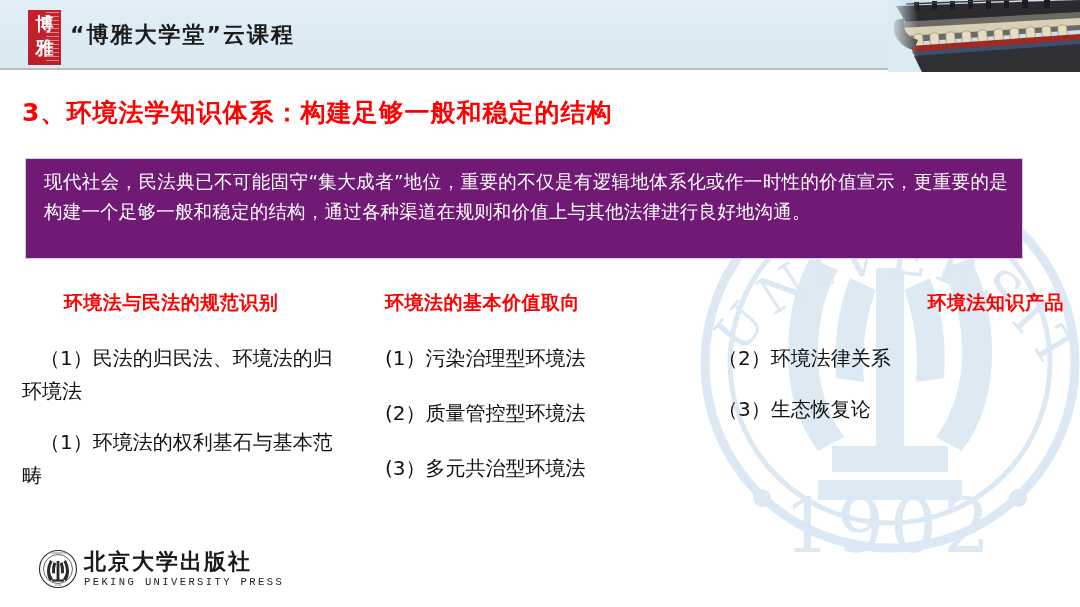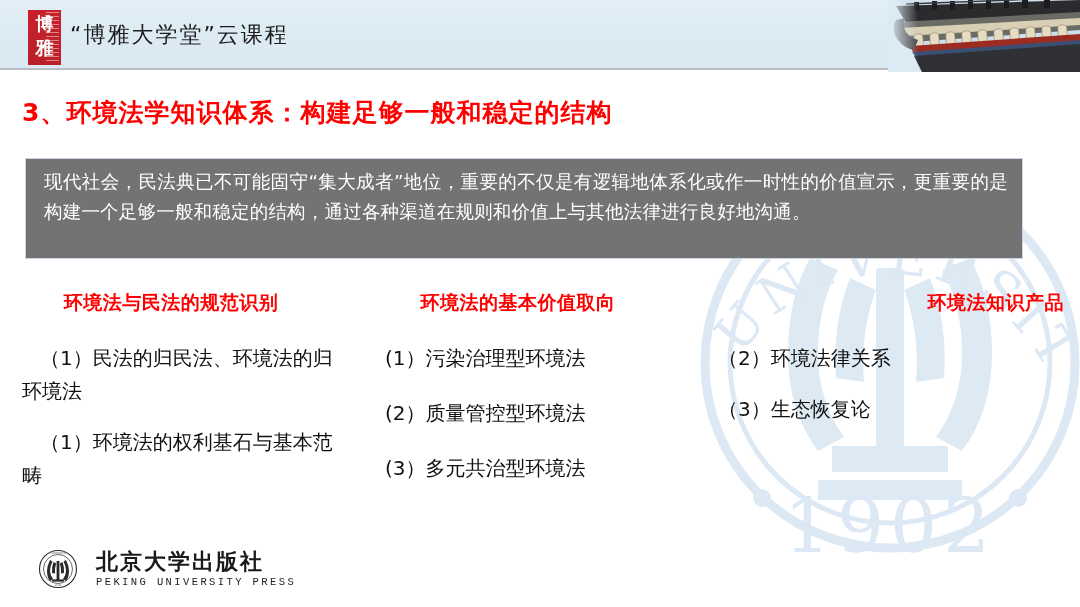--- a/index.html
+++ b/index.html
@@ -32,21 +32,21 @@
   }
   .hdr-logo .lg-char{
     position:absolute; left:0; width:100%; text-align:center;
     color:#fff; font-weight:700; line-height:1;
     font-family:"DejaVu Sans","Liberation Sans",sans-serif;
   }
   .hdr-logo .lg-top{ top:5px; font-size:18px; }
   .hdr-logo .lg-bot{ top:29px; font-size:18px; }
   .hdr-title{
     position:absolute; left:70px; top:20px;
-    font-size:22px; font-weight:400; color:#1c1c1c;
+    font-size:22px; font-weight:700; color:#1c1c1c;
     letter-spacing:2px; white-space:nowrap;
   }
 
   
   .hdr-photo{
     position:absolute; right:0; top:0; width:192px; height:72px;
     overflow:hidden;
   }
   .hdr-photo svg{ display:block; width:192px; height:72px; }
 
@@ -60,21 +60,21 @@
   
   .slide-title{
     position:absolute; left:22px; top:96px;
     font-size:25px; font-weight:700; color:#ff0000;
     letter-spacing:1px; white-space:nowrap; z-index:3;
   }
 
   
   .quote-box{
     position:absolute; left:25px; top:158px; width:998px; height:101px;
-    background:#737373;
+    background:#701a75;
     border:1px solid #cfd4e4;
     z-index:3;
   }
   .quote-text{
     color:#ffffff; font-size:18.5px; line-height:30px;
     padding:8px 14px 0 18px; letter-spacing:.2px;
     text-align:justify;
   }
 
   
@@ -85,38 +85,38 @@
   .col-1{ left:22px;  width:320px; }
   .col-2{ left:385px; width:290px; }
   .col-3{ left:700px; width:370px; }
 
   .col-head{
     font-size:19px; font-weight:700; color:#ff0000;
     text-align:center; letter-spacing:.5px; white-space:nowrap;
     margin-bottom:26px;
   }
   .col-1 .col-head{ text-align:center; padding-right:22px;}
-  .col-2 .col-head{ text-align:center; padding-right:24px;}
+  .col-2 .col-head{ text-align:left; padding-right:24px;}
   .col-3 .col-head{ text-align:right; padding-right:6px;}
 
   .col-item{
     font-size:20px; color:#111111; line-height:33px;
     text-indent:18px; margin-bottom:18px;
   }
   .col-2 .col-item{ text-indent:0; margin-bottom:22px; }
   .col-3 .col-item{ text-indent:18px; margin-bottom:18px; }
 
   
   .footer{
     position:absolute; left:38px; bottom:14px; height:48px;
     display:flex; align-items:center; z-index:3;
   }
   .pku-seal{ width:40px; height:40px; flex:0 0 40px; }
   .pku-seal svg{ width:40px; height:40px; display:block; }
-  .footer-txt{ margin-left:18px; line-height:1.05; }
+  .footer-txt{ margin-left:6px; line-height:1.05; }
   .footer-cn{
     font-size:22px; font-weight:700; color:#1a1a1a;
     letter-spacing:2px; font-family:"DejaVu Serif","Liberation Serif",serif;
   }
   .footer-en{
     font-size:10.5px; color:#222; letter-spacing:2.4px; margin-top:3px;
     font-family:Liberation Mono, monospace;
   }
 </style>
 </head>

